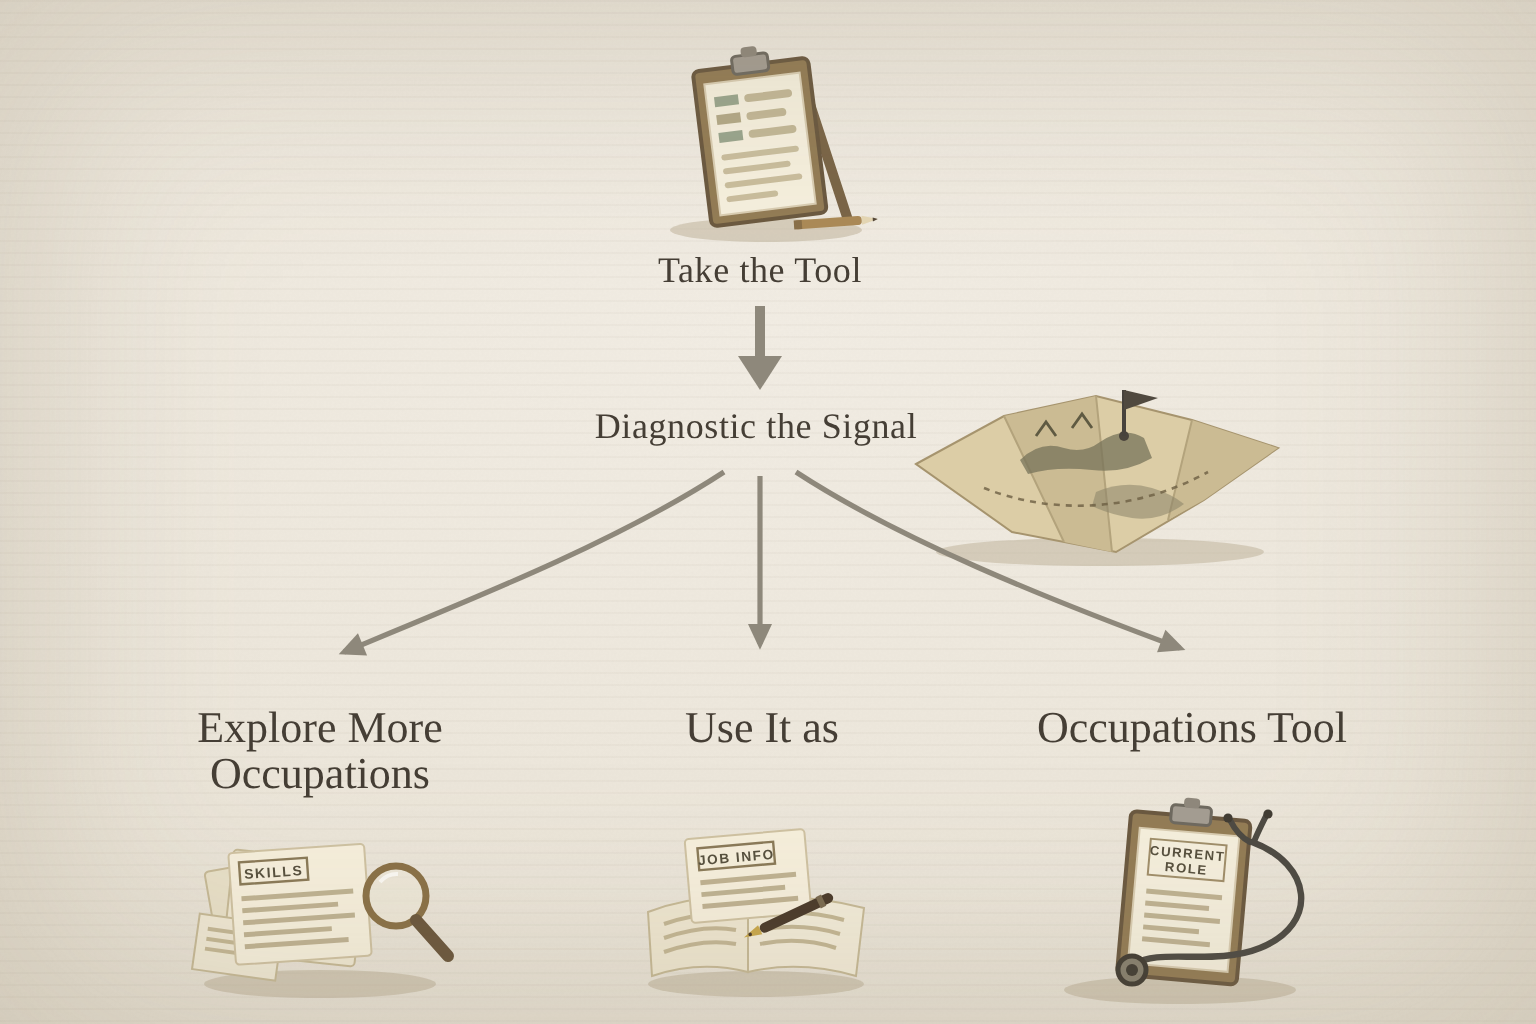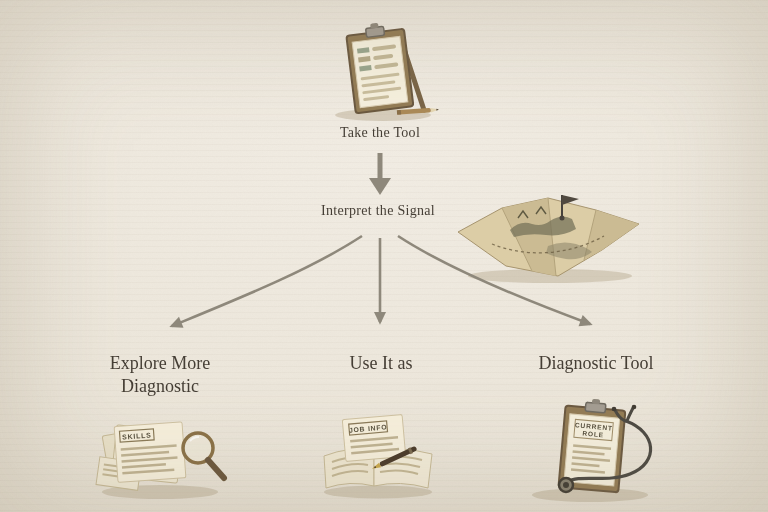--- a/index.html
+++ b/index.html
@@ -16,25 +16,25 @@
     background-image:
       repeating-linear-gradient(180deg, rgba(120,105,85,0.04) 0px, rgba(120,105,85,0.04) 1px, rgba(0,0,0,0) 1px, rgba(0,0,0,0) 6px),
       radial-gradient(130% 100% at 50% 32%, #f2ede4 0%, #ece6da 55%, #e2dbcc 100%);
   }
   .grain { position: absolute; inset: 0; width: 100%; height: 100%; pointer-events: none; }
   .vignette {
     position: absolute; inset: 0; pointer-events: none;
     box-shadow: inset 0 0 110px 20px rgba(138,122,96,0.22);
   }
 
-  .flow-label { position: absolute; text-align: center; font-size: 14px; letter-spacing: 0.3px; }
+  .flow-label { position: absolute; text-align: center; font-size: 18px; letter-spacing: 0.3px; }
   .step1 { left: 284px; top: 125px; width: 192px; }
   .step2 { left: 268px; top: 203px; width: 220px; }
 
-  .branch-label { position: absolute; text-align: center; font-size: 18px; line-height: 23px; }
+  .branch-label { position: absolute; text-align: center; font-size: 22px; line-height: 23px; }
   .bl-1 { left: 70px;  top: 352px; width: 180px; }
   .bl-2 { left: 300px; top: 352px; width: 162px; }
   .bl-3 { left: 505px; top: 352px; width: 182px; }
   .branch-label .line { display: block; }
 
   .illus { position: absolute; margin: 0; padding: 0; }
   .illus svg { display: block; width: 100%; height: 100%; }
   .top-clipboard { left: 305px; top: 22px;  width: 150px; height: 102px; }
   .map           { left: 452px; top: 186px; width: 198px; height: 102px; }
   .skills        { left: 92px;  top: 400px; width: 148px; height: 102px; }
@@ -93,21 +93,21 @@
     </svg>
   </figure>
 
   <div class="flow-label step1">Take the Tool</div>
 
   <svg class="arrow-straight" viewBox="0 0 36 48">
     <path d="M 18 3 L 18 30" stroke="#8e887b" stroke-width="5" fill="none"></path>
     <path d="M 7 28 L 29 28 L 18 45 Z" fill="#8e887b"></path>
   </svg>
 
-  <div class="flow-label step2">Interpret the Signal</div>
+  <div class="flow-label step2">Diagnostic the Signal</div>
 
   <figure class="illus map">
     <svg viewBox="0 0 198 102">
       <ellipse cx="98" cy="90" rx="82" ry="7" fill="#b5a98f" opacity="0.45"></ellipse>
       <g>
         <path d="M 6 46 L 50 22 L 96 12 L 144 24 L 187 38 L 150 64 L 106 90 L 54 80 Z" fill="#dccda6" stroke="#a6946e" stroke-width="1"></path>
         <path d="M 50 22 L 96 12 L 104 90 L 80 85 Z" fill="#cbbb93"></path>
         <path d="M 144 24 L 187 38 L 150 64 L 132 74 Z" fill="#cbbb93"></path>
         <path d="M 50 22 L 80 85 M 96 12 L 104 90 M 144 24 L 132 74" stroke="#b3a37c" stroke-width="1" fill="none"></path>
         <path d="M 58 44 q 10 -10 22 -6 q 10 3 18 -3 q 12 -8 22 -2 l 4 10 q -14 8 -30 6 q -18 -2 -32 2 Z" fill="#77735a" opacity="0.75"></path>
@@ -129,27 +129,27 @@
         <path d="M 0.5 0.8 L 9.5 5 L 0.5 9.2 Z" fill="#8e887b"></path>
       </marker>
     </defs>
     <path d="M 252 8 C 200 42 130 70 62 98" stroke="#8e887b" stroke-width="2.6" fill="none" marker-end="url(#ah)"></path>
     <path d="M 270 10 L 270 94" stroke="#8e887b" stroke-width="2.6" fill="none" marker-end="url(#ah)"></path>
     <path d="M 288 8 C 340 42 415 72 480 96" stroke="#8e887b" stroke-width="2.6" fill="none" marker-end="url(#ah)"></path>
   </svg>
 
   <div class="branch-label bl-1">
     <span class="line">Explore More</span>
-    <span class="line">Diagnostic</span>
+    <span class="line">Occupations</span>
   </div>
   <div class="branch-label bl-2">
     <span class="line">Use It as</span>
   </div>
   <div class="branch-label bl-3">
-    <span class="line">Diagnostic Tool</span>
+    <span class="line">Occupations Tool</span>
   </div>
 
   <figure class="illus skills">
     <svg viewBox="0 0 148 102">
       <ellipse cx="68" cy="92" rx="58" ry="7" fill="#b5a98f" opacity="0.45"></ellipse>
       <g>
         <rect x="14" y="30" width="66" height="50" rx="2" transform="rotate(-10 47 55)" fill="#e8e0c8" stroke="#c6b996" stroke-width="1"></rect>
         <rect x="22" y="28" width="66" height="52" rx="2" transform="rotate(6 55 54)" fill="#efe7d2" stroke="#c6b996" stroke-width="1"></rect>
         <g transform="rotate(8 30 72)">
           <rect x="6" y="60" width="42" height="28" fill="#efe8d4" stroke="#c6b996" stroke-width="1"></rect>

